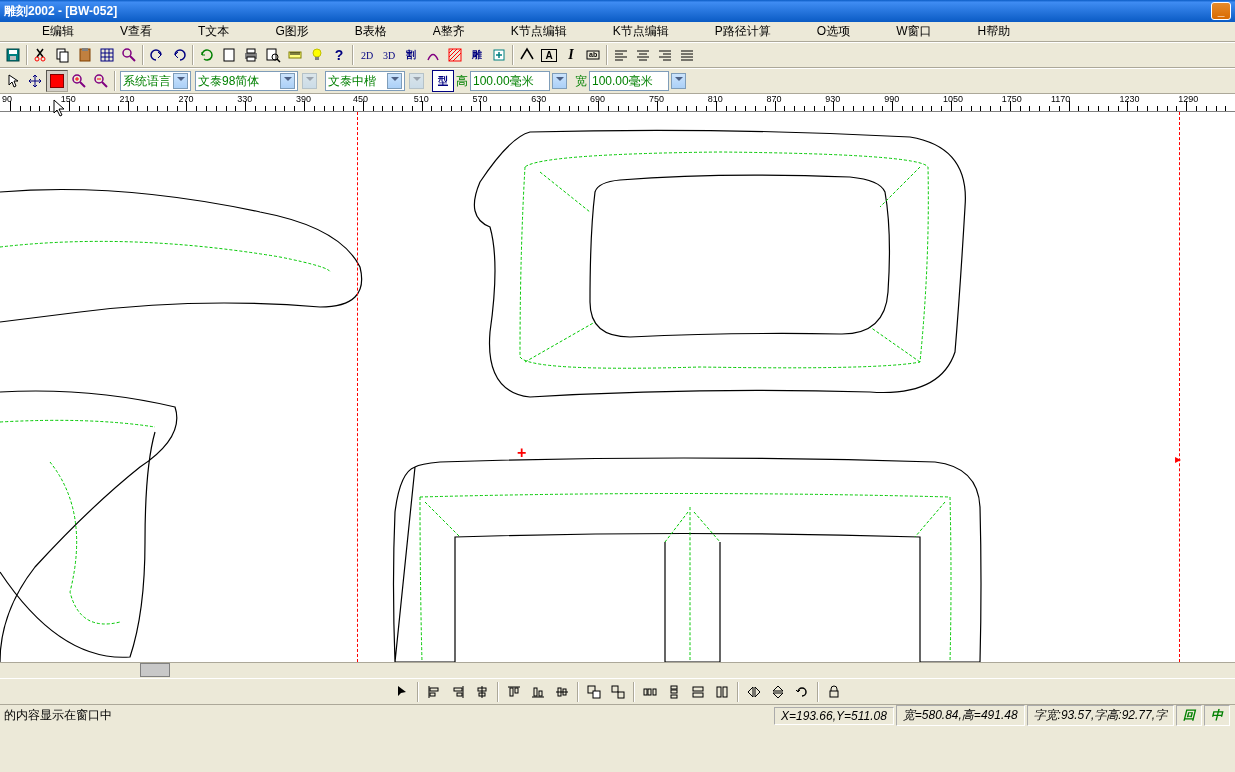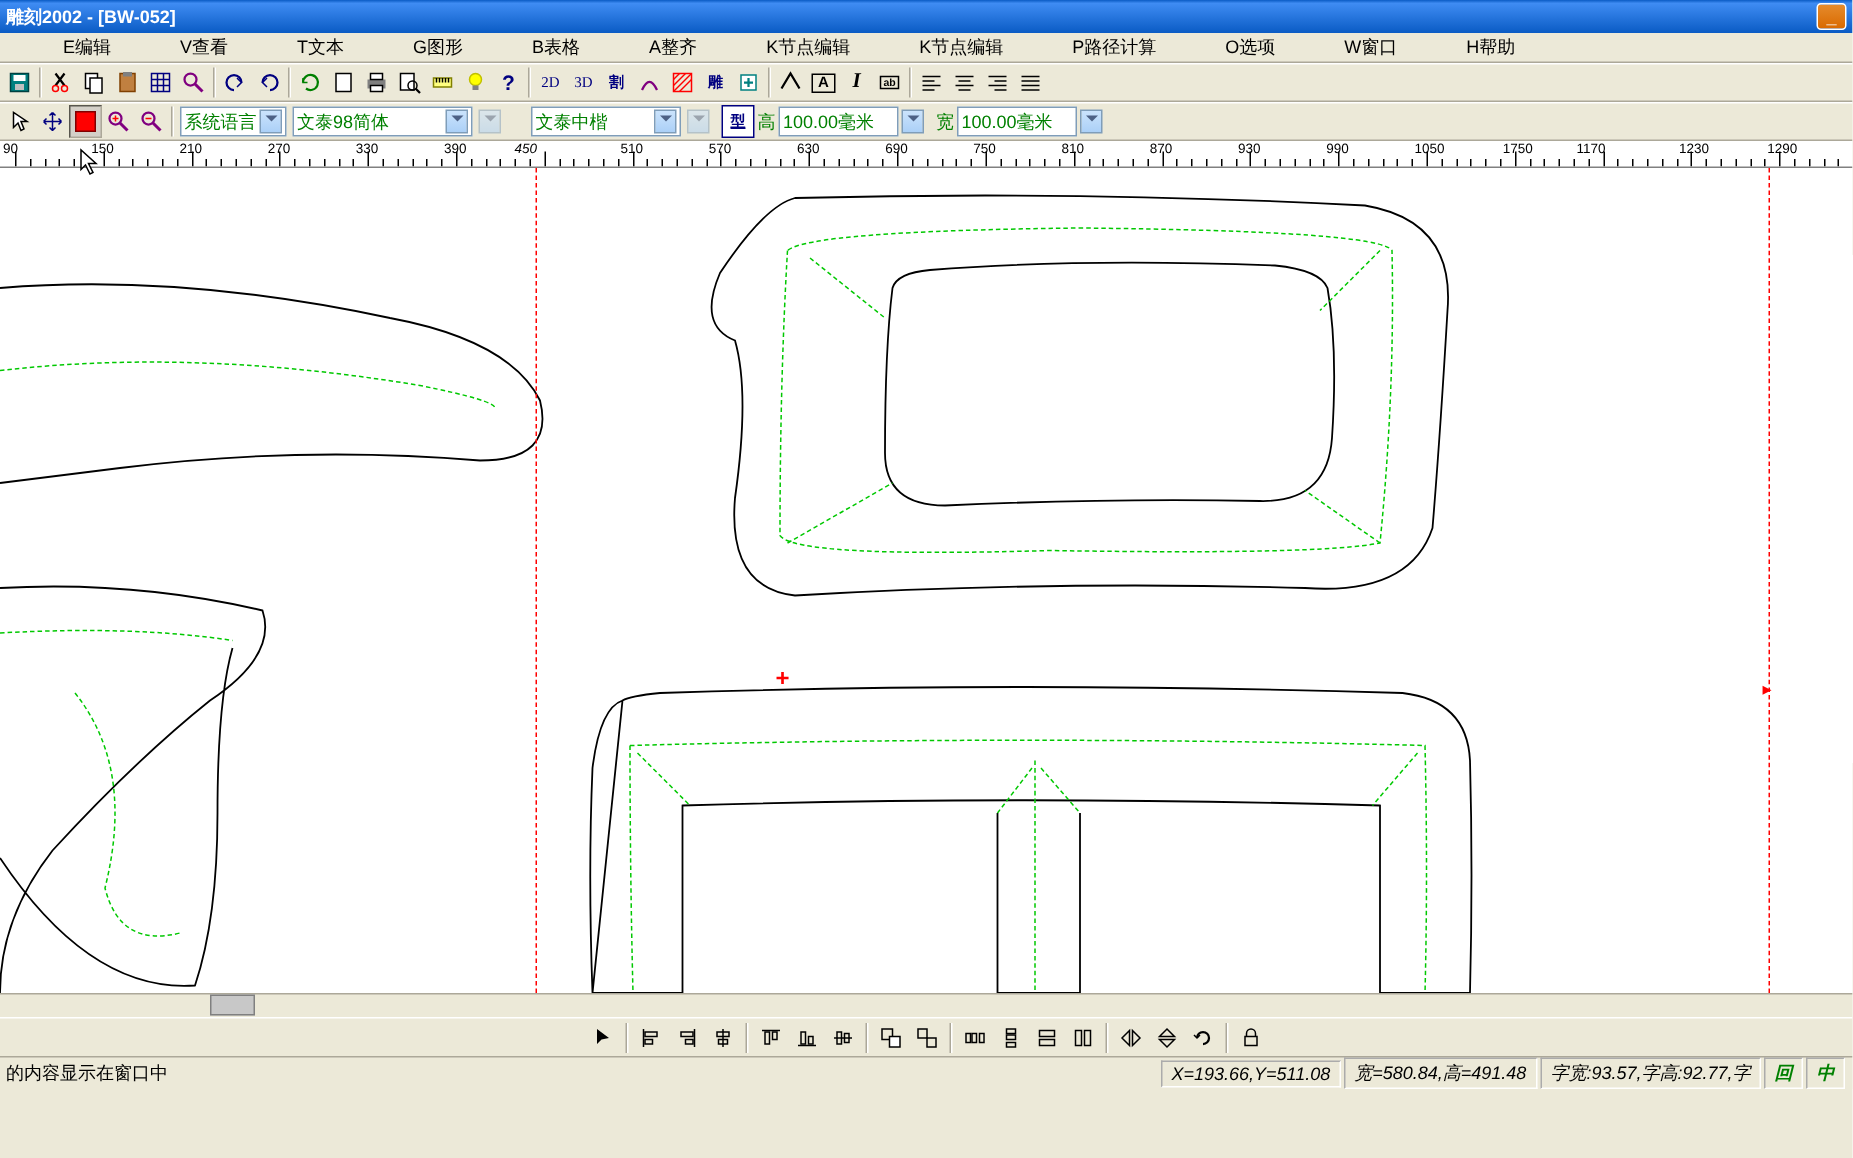--- a/index.html
+++ b/index.html
@@ -271,26 +271,26 @@
         <circle cx="6" cy="6" r="4" fill="none" stroke="#800080" stroke-width="1.5"></circle>
         <line x1="9" y1="9" x2="14" y2="14" stroke="#800080" stroke-width="2"></line>
         <line x1="4" y1="6" x2="8" y2="6" stroke="#ff0000"></line>
       </svg>
     </div>
   <div class="sep"></div>
   <div class="combo">
       <span>系统语言</span>
       <div class="combo-arrow"></div>
     </div>
-  <div class="combo" style="width:120px">
+  <div class="combo" style="width:103px">
       <span>文泰98简体</span>
       <div class="combo-arrow" style="margin-left:auto"></div>
     </div>
   <div class="combo-arrow" style="opacity:0.5"></div>
-  <div class="combo" style="width:100px;margin-left:20px">
+  <div class="combo" style="width:80px;margin-left:8px">
       <span>文泰中楷</span>
       <div class="combo-arrow" style="margin-left:auto"></div>
     </div>
   <div class="combo-arrow" style="opacity:0.5"></div>
   <div class="tb-btn" style="background:#fff;border:1px solid #000080;color:#000080;font-weight:bold;margin-left:8px;text-decoration:underline">型</div>
   <span class="lbl">高</span>
   <input class="input-num" value="100.00毫米" style="">
   <div class="combo-arrow"></div>
   <span class="lbl" style="margin-left:8px">宽</span>
   <input class="input-num" value="100.00毫米" style="">
@@ -334,21 +334,21 @@
     <div class="tick minor" style="left: 284.444px;"></div>
     <div class="tick minor" style="left: 294.246px;"></div>
     <div class="tick major" style="left: 304.048px;"></div>
     <div class="tick-label" style="left: 296.048px;">390</div>
     <div class="tick minor" style="left: 313.849px;"></div>
     <div class="tick minor" style="left: 323.651px;"></div>
     <div class="tick minor" style="left: 333.452px;"></div>
     <div class="tick minor" style="left: 343.254px;"></div>
     <div class="tick minor" style="left: 353.056px;"></div>
     <div class="tick major" style="left: 362.857px;"></div>
-    <div class="tick-label" style="left: 343px; font-style: italic;">450</div>
+    <div class="tick-label" style="left: 353px;">450</div>
     <div class="tick minor" style="left: 372.659px;"></div>
     <div class="tick minor" style="left: 382.46px;"></div>
     <div class="tick minor" style="left: 392.262px;"></div>
     <div class="tick minor" style="left: 402.063px;"></div>
     <div class="tick minor" style="left: 411.865px;"></div>
     <div class="tick major" style="left: 421.667px;"></div>
     <div class="tick-label" style="left: 413.667px;">510</div>
     <div class="tick minor" style="left: 431.468px;"></div>
     <div class="tick minor" style="left: 441.27px;"></div>
     <div class="tick minor" style="left: 451.071px;"></div>

